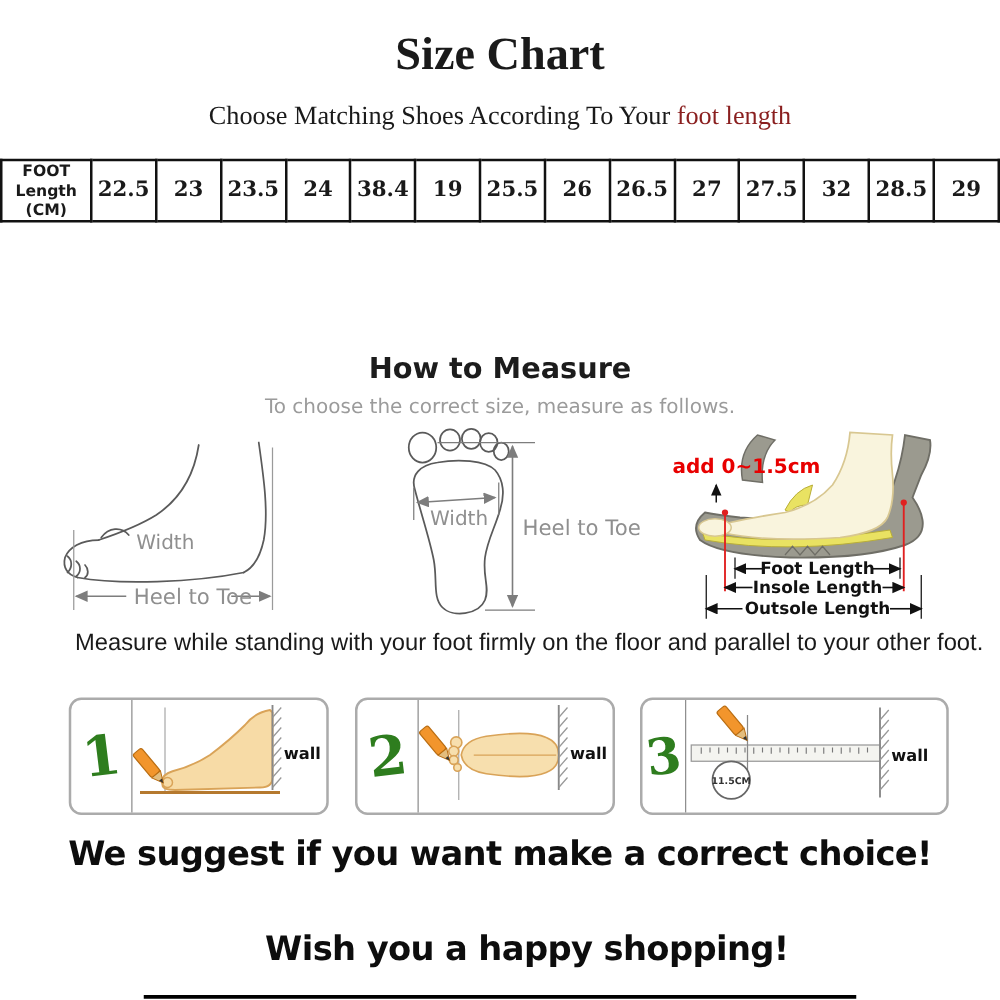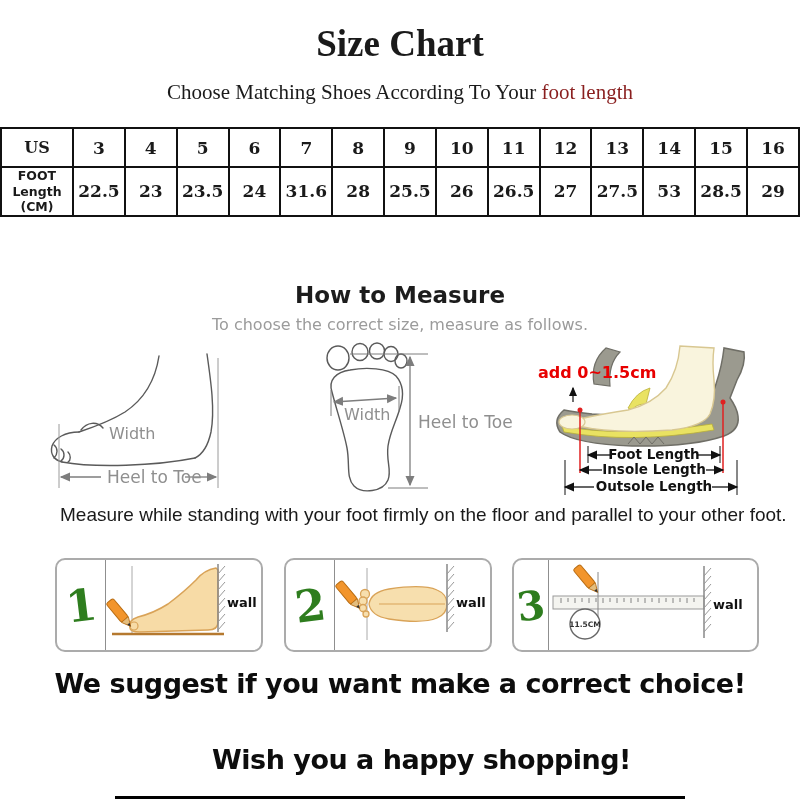--- a/index.html
+++ b/index.html
@@ -81,50 +81,33 @@
     </defs>
   </svg>
 
   <h1 class="page-title">Size Chart</h1>
 
   <h2 class="subtitle"><span>Choose Matching Shoes According To Your </span><span class="accent">foot length</span></h2>
 
   <table class="size-table">
     <tbody id="sizeTableBody">
         <tr>
-          <th>US</th>
-          <td>3</td>
-          <td>4</td>
-          <td>5</td>
-          <td>6</td>
-          <td>7</td>
-          <td>8</td>
-          <td>9</td>
-          <td>10</td>
-          <td>11</td>
-          <td>12</td>
-          <td>13</td>
-          <td>14</td>
-          <td>15</td>
-          <td>16</td>
-        </tr>
-        <tr>
           <th class="stacked">FOOT<br>Length<br>(CM)</th>
           <td>22.5</td>
           <td>23</td>
           <td>23.5</td>
           <td>24</td>
-          <td>31.6</td>
-          <td>28</td>
+          <td>38.4</td>
+          <td>19</td>
           <td>25.5</td>
           <td>26</td>
           <td>26.5</td>
           <td>27</td>
           <td>27.5</td>
-          <td>53</td>
+          <td>32</td>
           <td>28.5</td>
           <td>29</td>
         </tr>
       </tbody>
   </table>
 
   <div class="measure-head">How to Measure</div>
   <div class="measure-sub">To choose the correct size, measure as follows.</div>
 
   <svg class="svg-foot-side" width="250" height="158" viewBox="0 0 250 158">

